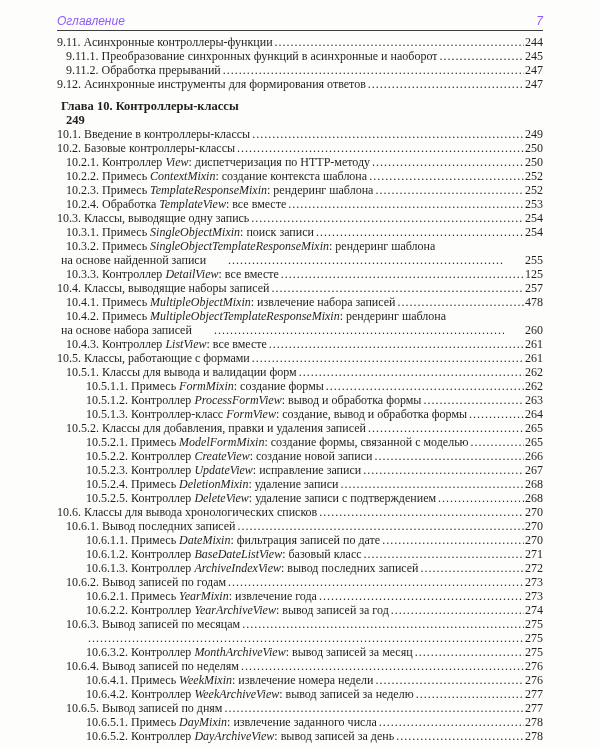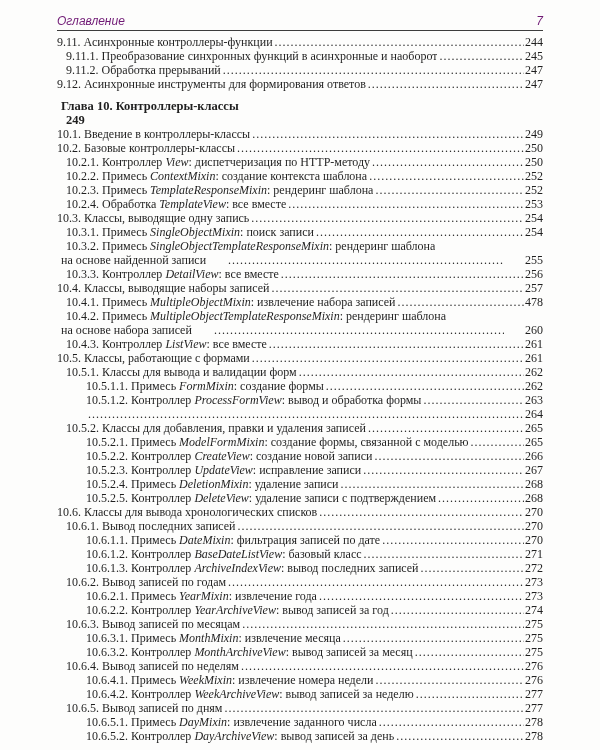--- a/index.html
+++ b/index.html
@@ -8,21 +8,21 @@
     background: #fdfdfc;
     font-family: "Liberation Serif", serif;
     color: #1f1f1f;
     overflow: hidden;
   }
   .page { padding: 15px 57px 0 57px; }
 
   .runhead {
     display: flex; justify-content: space-between; align-items: flex-end;
     font-family: "Liberation Sans", sans-serif;
-    font-style: italic; font-size: 12px; line-height: 12px; color: #701a75;
+    font-style: italic; font-size: 12px; line-height: 12px; color: #8b5cf6;
     border-bottom: 1.5px solid #3d3d3d;
     padding-bottom: 3px;
   }
 
   .toc {
     margin-top: 4px;
     font-size: 12px; line-height: 14px;
   }
   .line { display: flex; align-items: baseline; }
   .lvl1 { margin-left: 0; }
@@ -123,21 +123,21 @@
         <span class="txt"><span>10.3.2. Примесь </span><span class="it">SingleObjectTemplateResponseMixin</span><span>: рендеринг шаблона</span></span>
       </div>
       <div class="line lvl2 wrapline">
         <span class="txt"><span>на основе найденной записи</span></span>
         <span class="leader"></span>
         <span class="pg">255</span>
       </div>
       <div class="line lvl2">
         <span class="txt"><span>10.3.3. Контроллер </span><span class="it">DetailView</span><span>: все вместе</span></span>
         <span class="leader"></span>
-        <span class="pg">256</span>
+        <span class="pg">125</span>
       </div>
       <div class="line lvl1">
         <span class="txt"><span>10.4. Классы, выводящие наборы записей</span></span>
         <span class="leader"></span>
         <span class="pg">257</span>
       </div>
       <div class="line lvl2">
         <span class="txt"><span>10.4.1. Примесь </span><span class="it">MultipleObjectMixin</span><span>: извлечение набора записей</span></span>
         <span class="leader"></span>
         <span class="pg">478</span>
@@ -169,20 +169,21 @@
         <span class="txt"><span>10.5.1.1. Примесь </span><span class="it">FormMixin</span><span>: создание формы</span></span>
         <span class="leader"></span>
         <span class="pg">262</span>
       </div>
       <div class="line lvl3">
         <span class="txt"><span>10.5.1.2. Контроллер </span><span class="it">ProcessFormView</span><span>: вывод и обработка формы</span></span>
         <span class="leader"></span>
         <span class="pg">263</span>
       </div>
       <div class="line lvl3">
+        <span class="txt"><span>10.5.1.3. Контроллер-класс </span><span class="it">FormView</span><span>: создание, вывод и обработка формы</span></span>
         <span class="leader"></span>
         <span class="pg">264</span>
       </div>
       <div class="line lvl2">
         <span class="txt"><span>10.5.2. Классы для добавления, правки и удаления записей</span></span>
         <span class="leader"></span>
         <span class="pg">265</span>
       </div>
       <div class="line lvl3">
         <span class="txt"><span>10.5.2.1. Примесь </span><span class="it">ModelFormMixin</span><span>: создание формы, связанной с моделью</span></span>
@@ -248,21 +249,20 @@
         <span class="txt"><span>10.6.2.2. Контроллер </span><span class="it">YearArchiveView</span><span>: вывод записей за год</span></span>
         <span class="leader"></span>
         <span class="pg">274</span>
       </div>
       <div class="line lvl2">
         <span class="txt"><span>10.6.3. Вывод записей по месяцам</span></span>
         <span class="leader"></span>
         <span class="pg">275</span>
       </div>
       <div class="line lvl3">
-        <span class="txt"><span>10.6.3.1. Примесь </span><span class="it">MonthMixin</span><span>: извлечение месяца</span></span>
         <span class="leader"></span>
         <span class="pg">275</span>
       </div>
       <div class="line lvl3">
         <span class="txt"><span>10.6.3.2. Контроллер </span><span class="it">MonthArchiveView</span><span>: вывод записей за месяц</span></span>
         <span class="leader"></span>
         <span class="pg">275</span>
       </div>
       <div class="line lvl2">
         <span class="txt"><span>10.6.4. Вывод записей по неделям</span></span>

